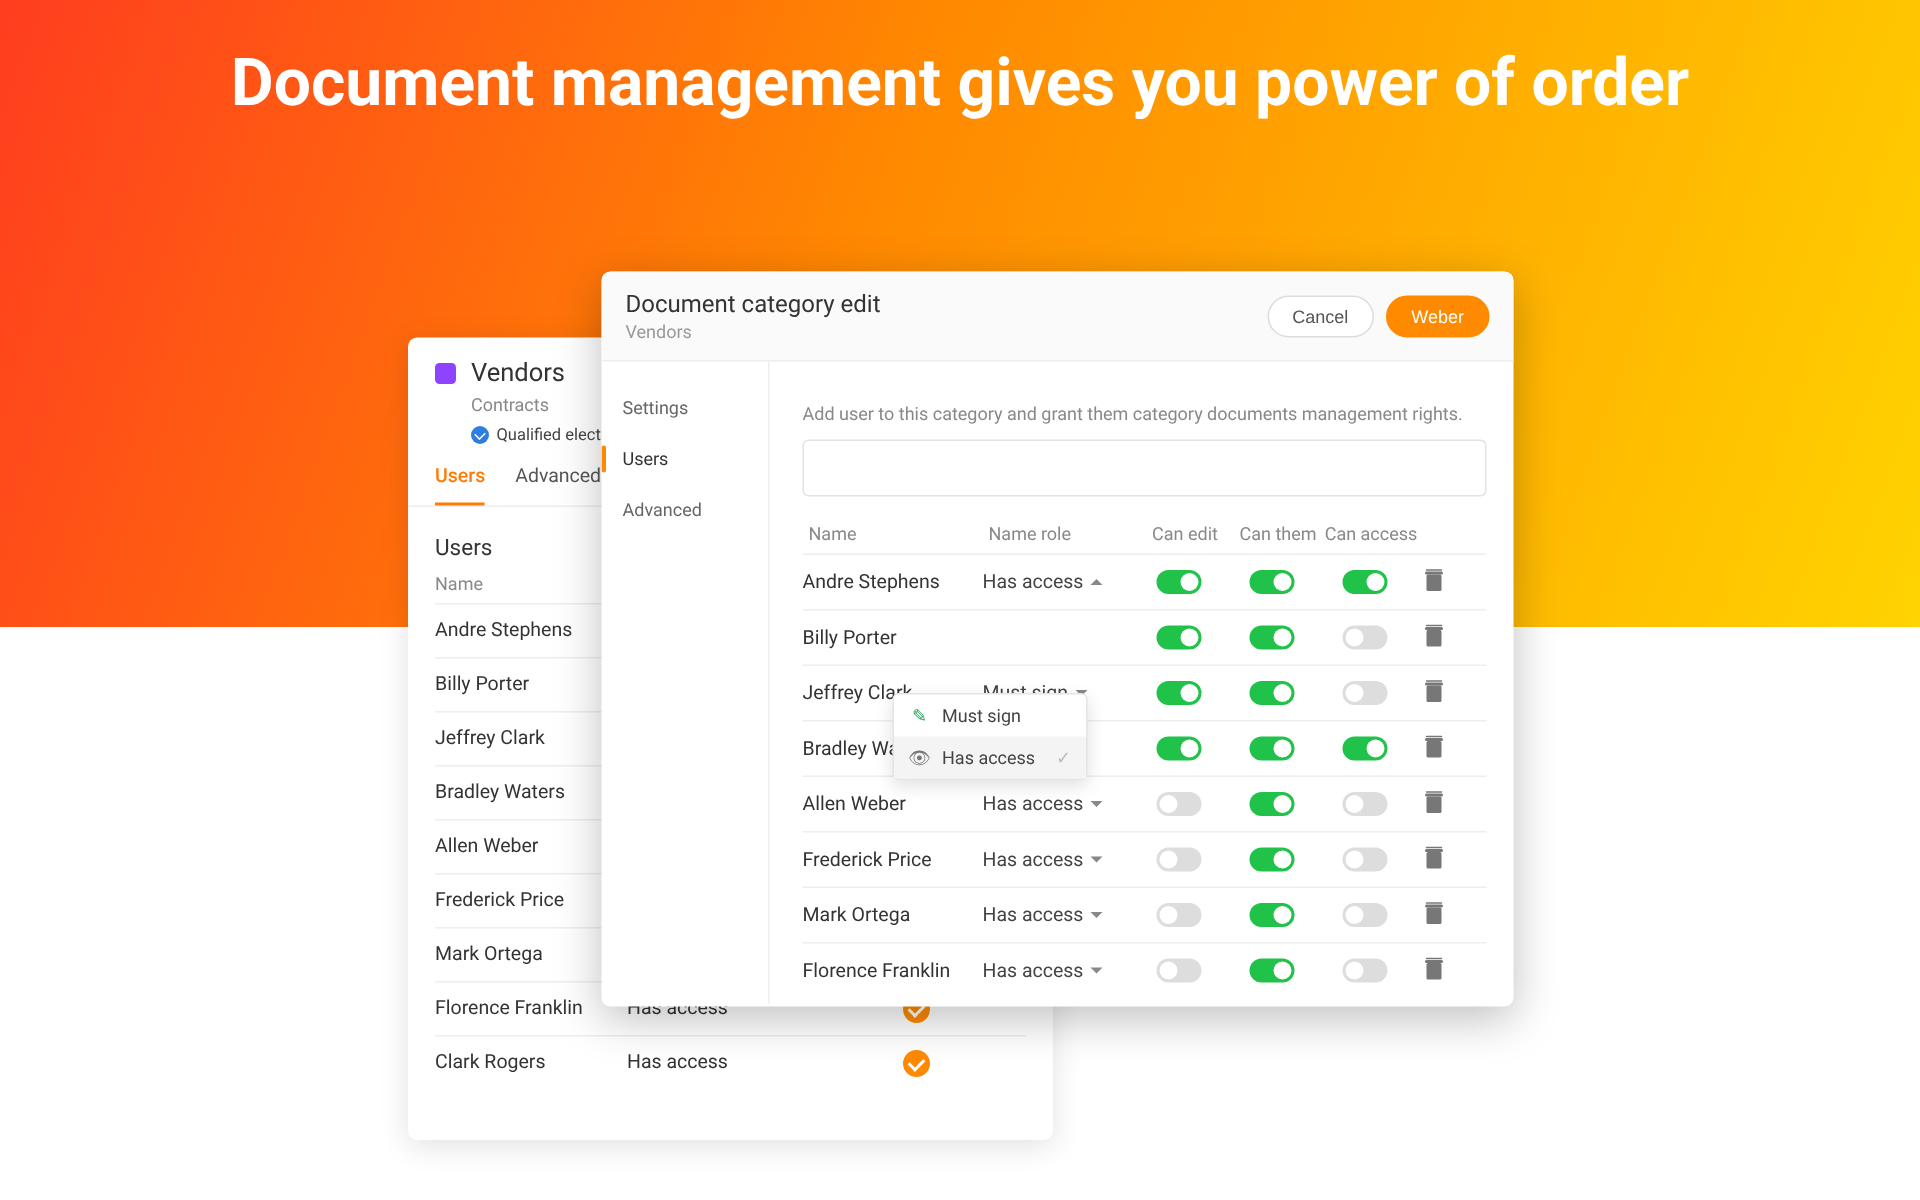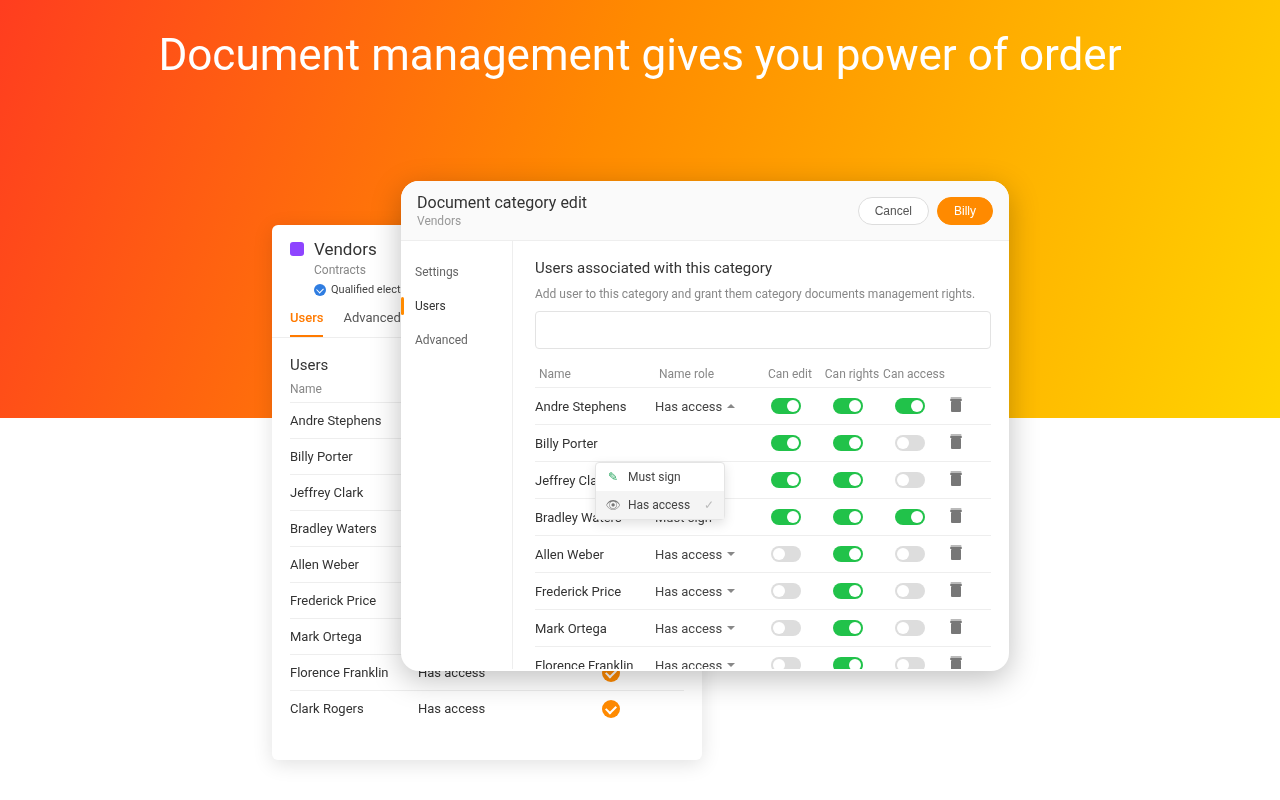--- a/index.html
+++ b/index.html
@@ -14,21 +14,21 @@
   .hero {
     position: absolute;
     top: 0; left: 0; width: 1280px; height: 418px;
     background: linear-gradient(110deg, #ff3d1f 0%, #ff8a00 45%, #ffd400 100%);
     text-align: center;
     padding-top: 28px;
   }
   .hero h1 {
     color: #fff;
     font-size: 44px;
-    font-weight: 400;
+    font-weight: 700;
     line-height: 1.25;
   }
 
   
   .panel-back {
     position: absolute;
     top: 225px;
     left: 272px;
     width: 430px;
     height: 535px;
@@ -78,21 +78,21 @@
   .pb-row .c1 { flex:0 0 128px; }
   .pb-row .c2 { flex:0 0 120px; color:#333; }
   .pb-row .c3 { flex:1; display:flex; justify-content:center;}
 
   
   .modal {
     position:absolute;
     top:181px; left:401px;
     width:608px; height:490px;
     background:#fff;
-    border-radius:18px;
+    border-radius:6px;
     box-shadow:0 8px 30px rgba(0,0,0,0.25);
     overflow:hidden;
   }
   .m-head {
     background:#fafafa; border-bottom:1px solid #eee;
     display:flex; align-items:center; padding:12px 16px;
   }
   .m-head-titles { flex:1; }
   .m-title { font-size:16px; color:#333; }
   .m-sub   { font-size:12px; color:#999; margin-top:2px; }
@@ -264,38 +264,37 @@
     </div>
 </div>
 
 <div class="modal">
   <div class="m-head">
     <div class="m-head-titles">
       <div class="m-title">Document category edit</div>
       <div class="m-sub">Vendors</div>
     </div>
     <button class="btn">Cancel</button>
-    <button class="btn primary">Billy</button>
+    <button class="btn primary">Weber</button>
   </div>
   <div class="m-body">
     <div class="m-side">
       <div class="m-side-item">Settings</div>
       <div class="m-side-item active">Users</div>
       <div class="m-side-item">Advanced</div>
     </div>
     <div class="m-main">
-      <div class="m-h">Users associated with this category</div>
       <div class="m-desc">Add user to this category and grant them category documents management rights.</div>
       <input class="m-search" style="">
 
       <div class="grid-head">
         <div class="col-name">Name</div>
         <div class="col-role">Name role</div>
         <div class="col-t">Can edit</div>
-        <div class="col-t">Can rights</div>
+        <div class="col-t">Can them</div>
         <div class="col-t">Can access</div>
         <div class="col-del"></div>
       </div>
       <div class="grid-body" id="grid-body">
           <div class="g-row">
             <div class="col-name">Andre Stephens</div>
             <div class="col-role">
               <span>Has access</span>
               <span class="caret up"></span>
             </div>

